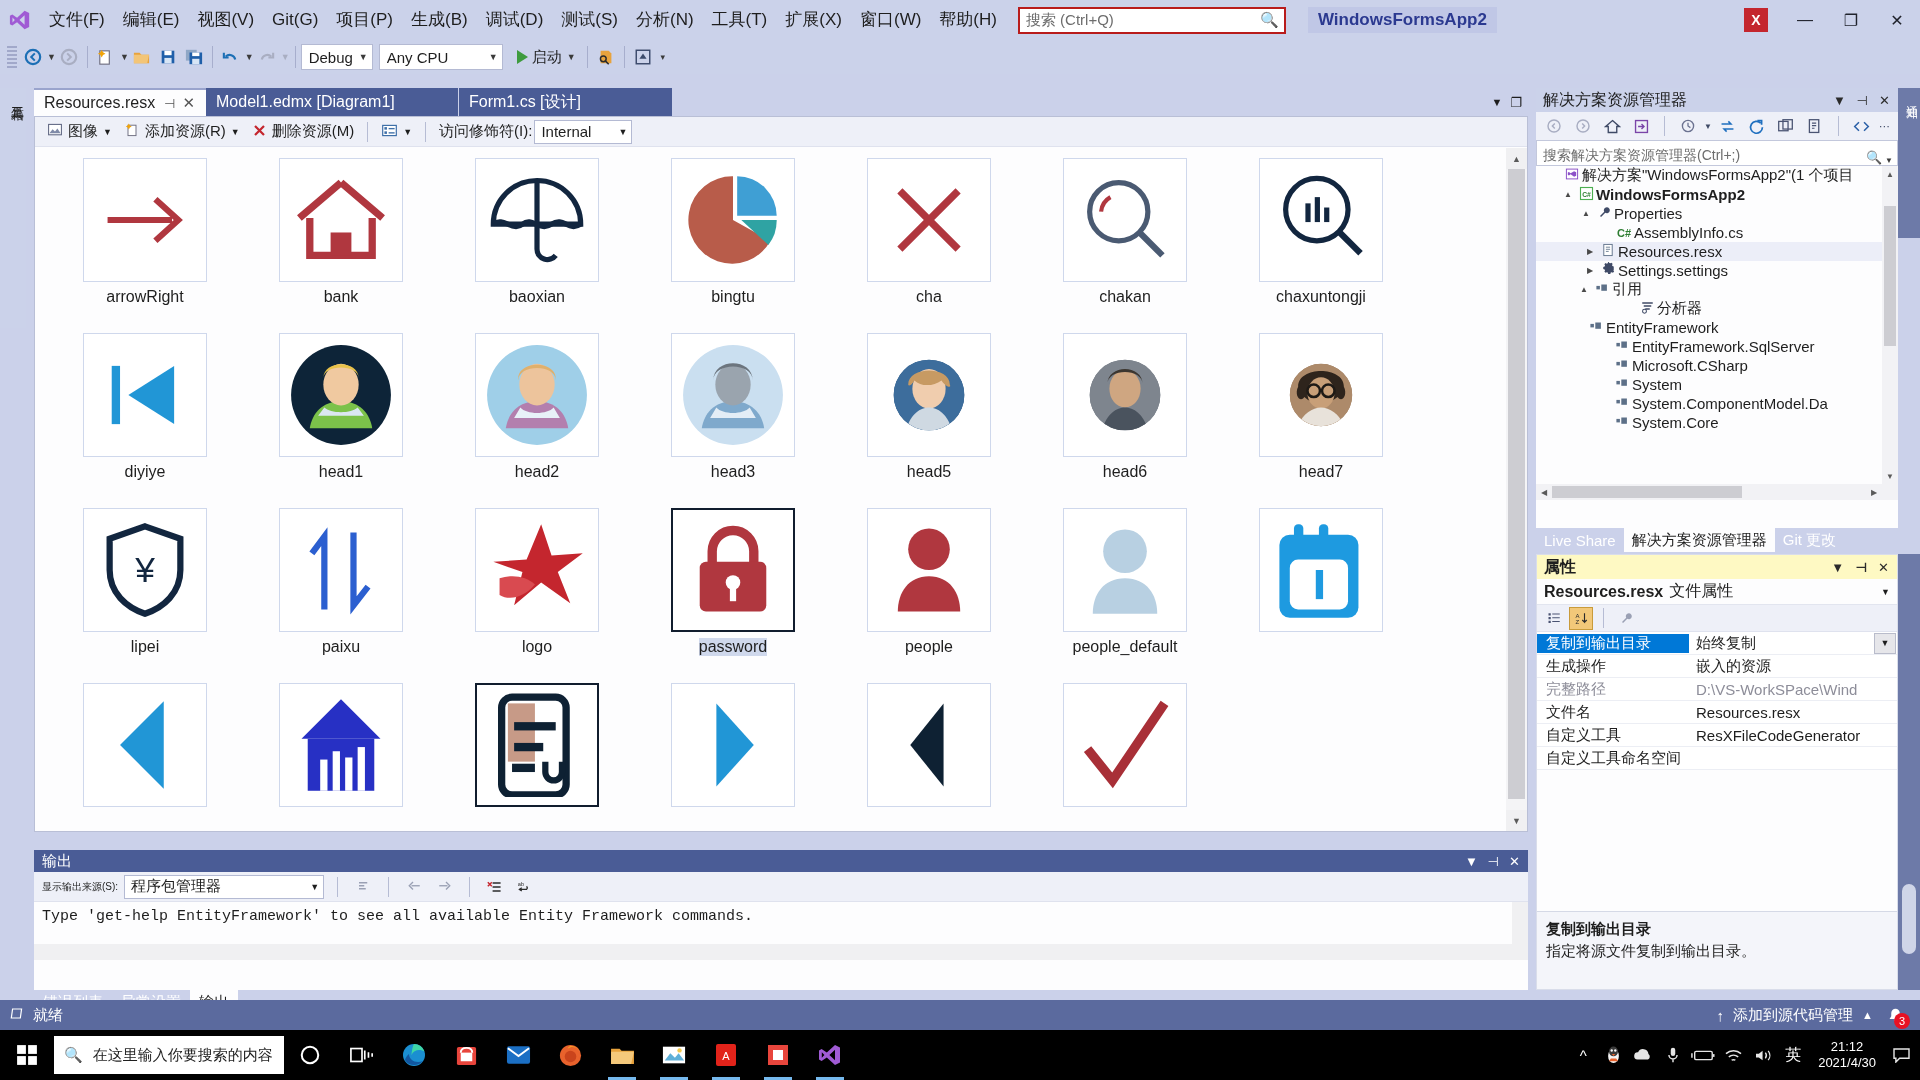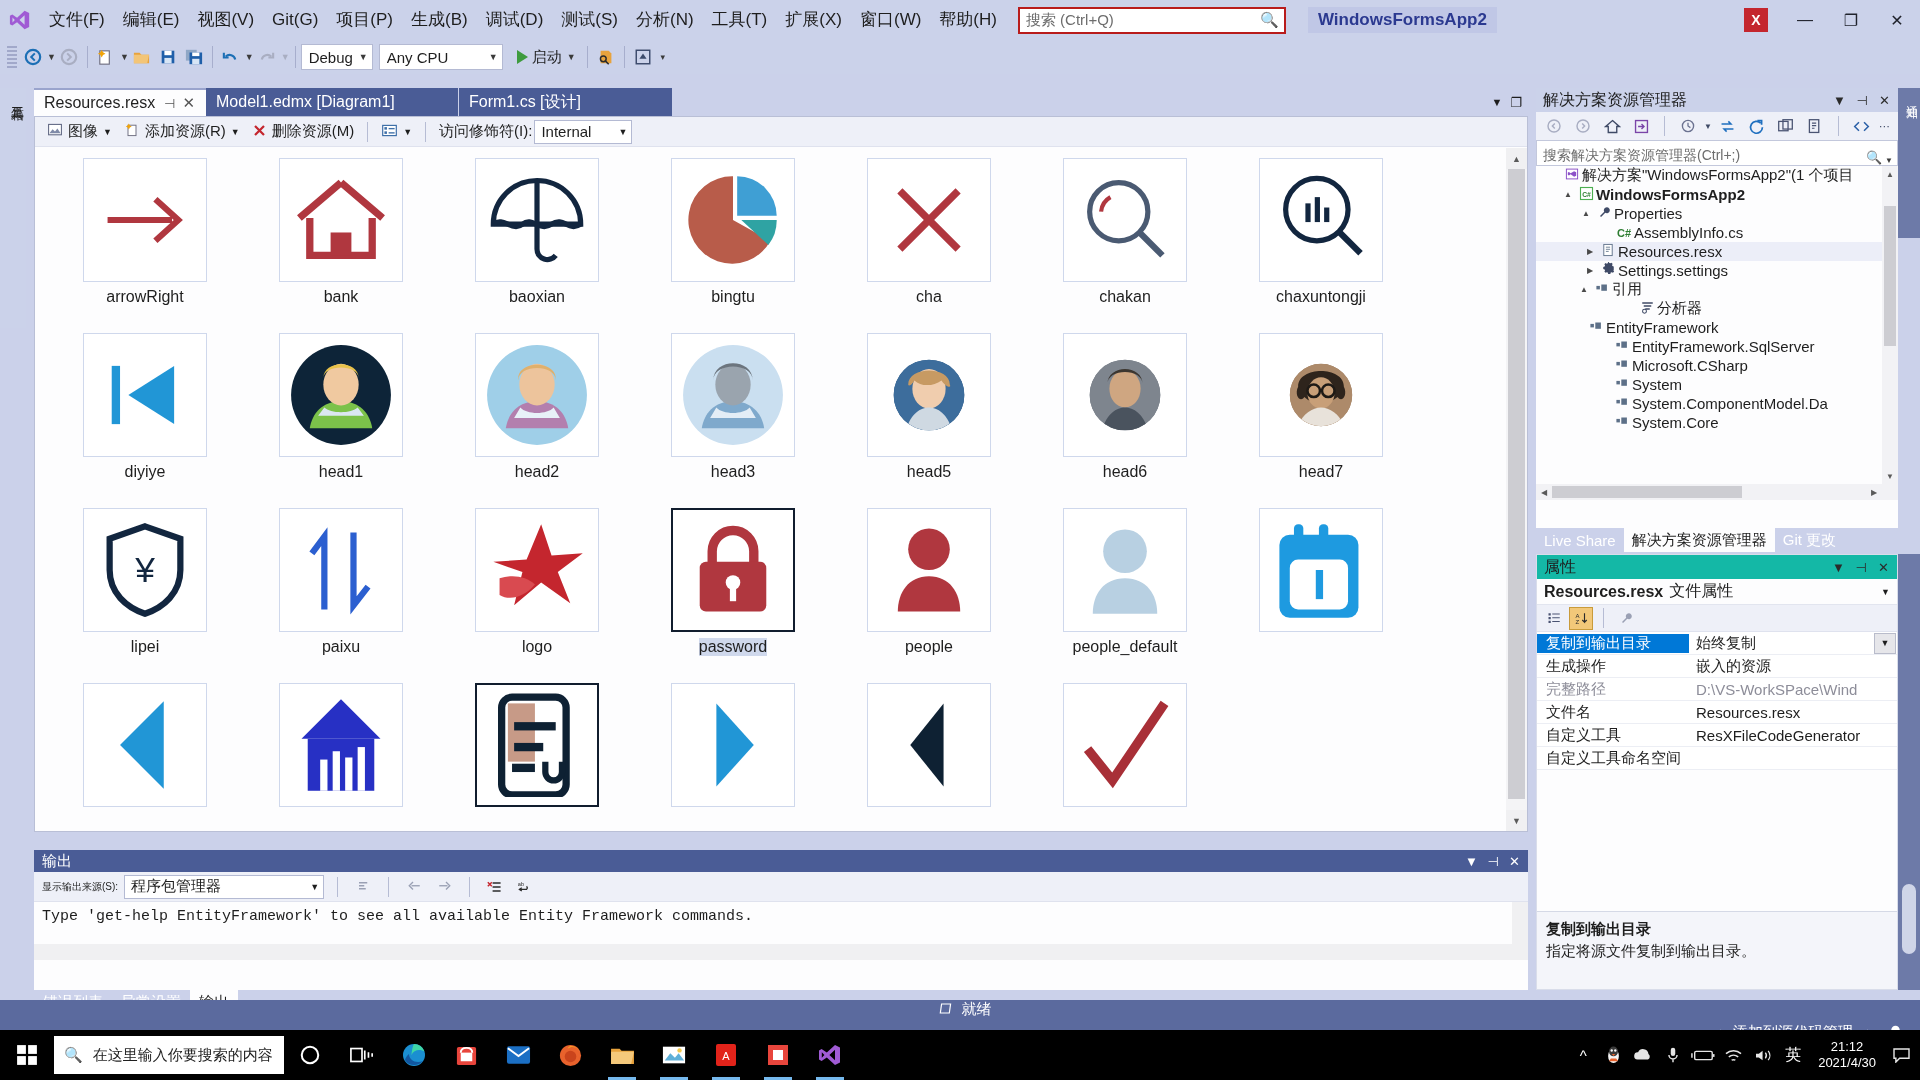--- a/index.html
+++ b/index.html
@@ -98,21 +98,21 @@
   #out-hscroll { position:absolute; left:0; bottom:0; width:100%; height:16px; background:#f0f0f2; }
   #out-vscroll { position:absolute; right:0; top:0; width:16px; height:100%; background:#f0f0f2; }
   #out-tabs { position:absolute; left:34px; top:990px; width:1494px; height:24px; display:flex; align-items:center; gap:0; }
   .out-tab { height:24px; padding:0 9px; font-size:15px; display:flex; align-items:center; }
   .out-tab.inactive { color:#fff; }
   .out-tab.active { background:#fdfdfe; color:#1e1e1e; }
 
   
   #sol-panel { position:absolute; left:1536px; top:88px; width:362px; height:440px; background:#fdfdfe; }
   .pane-head { height:24px; background:#cbd2ea; display:flex; align-items:center; padding-left:7px; font-size:16px; color:#1e1e1e; }
-  .pane-head.amber { background:#14b8a6; }
+  .pane-head.amber { background:#fef9c3;font-weight:bold; }
   .pane-head .ctrls { margin-left:auto; display:flex; align-items:center; gap:11px; padding-right:8px; font-size:13px; color:#2b2b2b; }
   #sol-toolbar { height:28px; background:#eef0f8; display:flex; align-items:center; padding:0 5px; gap:3px; }
   .sbtn { width:26px; height:24px; display:flex; align-items:center; justify-content:center; font-size:14px; color:#3f4a66; }
   .sbtn.dim { color:#a8adc2; }
   .sbtn.blue { color:#1f6fbf; }
   #sol-search { height:26px; background:#fff; border:1px solid #c3c8dc; margin:0; display:flex; align-items:flex-end; padding:0 4px 0 6px; font-size:14px; color:#6d6d6d; }
   #sol-search .ph{flex:1; white-space:nowrap; overflow:hidden}
   #sol-tree { position:relative; height:334px; overflow:hidden; background:#fdfdfe; }
   .tnode { height:19px; display:flex; align-items:center; font-size:15px; white-space:nowrap; color:#1e1e1e; }
   .tnode.sel { background:#eceef8; }
@@ -147,21 +147,21 @@
   .prow .k.dim, .prow .v.dim { color:#8d8d99; }
   #prop-desc { position:absolute; left:0; bottom:0; width:100%; height:78px; background:#f4f5fa; border-top:1px solid #d5d9e6; padding:8px 9px; }
   #prop-desc .t { font-size:15px; font-weight:bold; }
   #prop-desc .d { font-size:15px; margin-top:3px; }
 
   
   #prop-outer-scroll { position:absolute; right:0; top:554px; width:22px; height:436px; background:#6d7aa8; }
   #prop-outer-scroll .thumb { position:absolute; left:4px; top:330px; width:14px; height:70px; background:#cfd5e8; border-radius:7px; }
 
   
-  #statusbar { position:absolute; left:0; top:1000px; width:1920px; height:30px; background:#5b6a9e; color:#fff; display:flex; align-items:center; font-size:15px;flex-direction:column; }
+  #statusbar { position:absolute; left:0; top:1000px; width:1920px; height:30px; background:#5b6a9e; color:#fff; display:flex; align-items:center; font-size:15px; }
   #statusbar .left { display:flex; align-items:center; gap:8px; padding-left:10px; }
   #statusbar .right { margin-left:auto; display:flex; align-items:center; gap:9px; padding-right:12px; }
   #notif-badge { position:relative; width:26px; height:26px; display:flex; align-items:center; justify-content:center; }
   #notif-badge .cnt { position:absolute; right:-2px; bottom:-1px; width:16px; height:16px; border-radius:8px; background:#e81123; color:#fff; font-size:11px; display:flex; align-items:center; justify-content:center; }
 
   
   #taskbar { position:absolute; left:0; top:1030px; width:1920px; height:50px; background:#000; display:flex; align-items:center; }
   #startbtn { width:54px; height:50px; display:flex; align-items:center; justify-content:center; }
   #tb-search { width:230px; height:38px; background:#fff; display:flex; align-items:center; padding:0 10px; gap:10px; }
   #tb-search .ph { font-size:15px; color:#1e1e1e; white-space:nowrap; }

